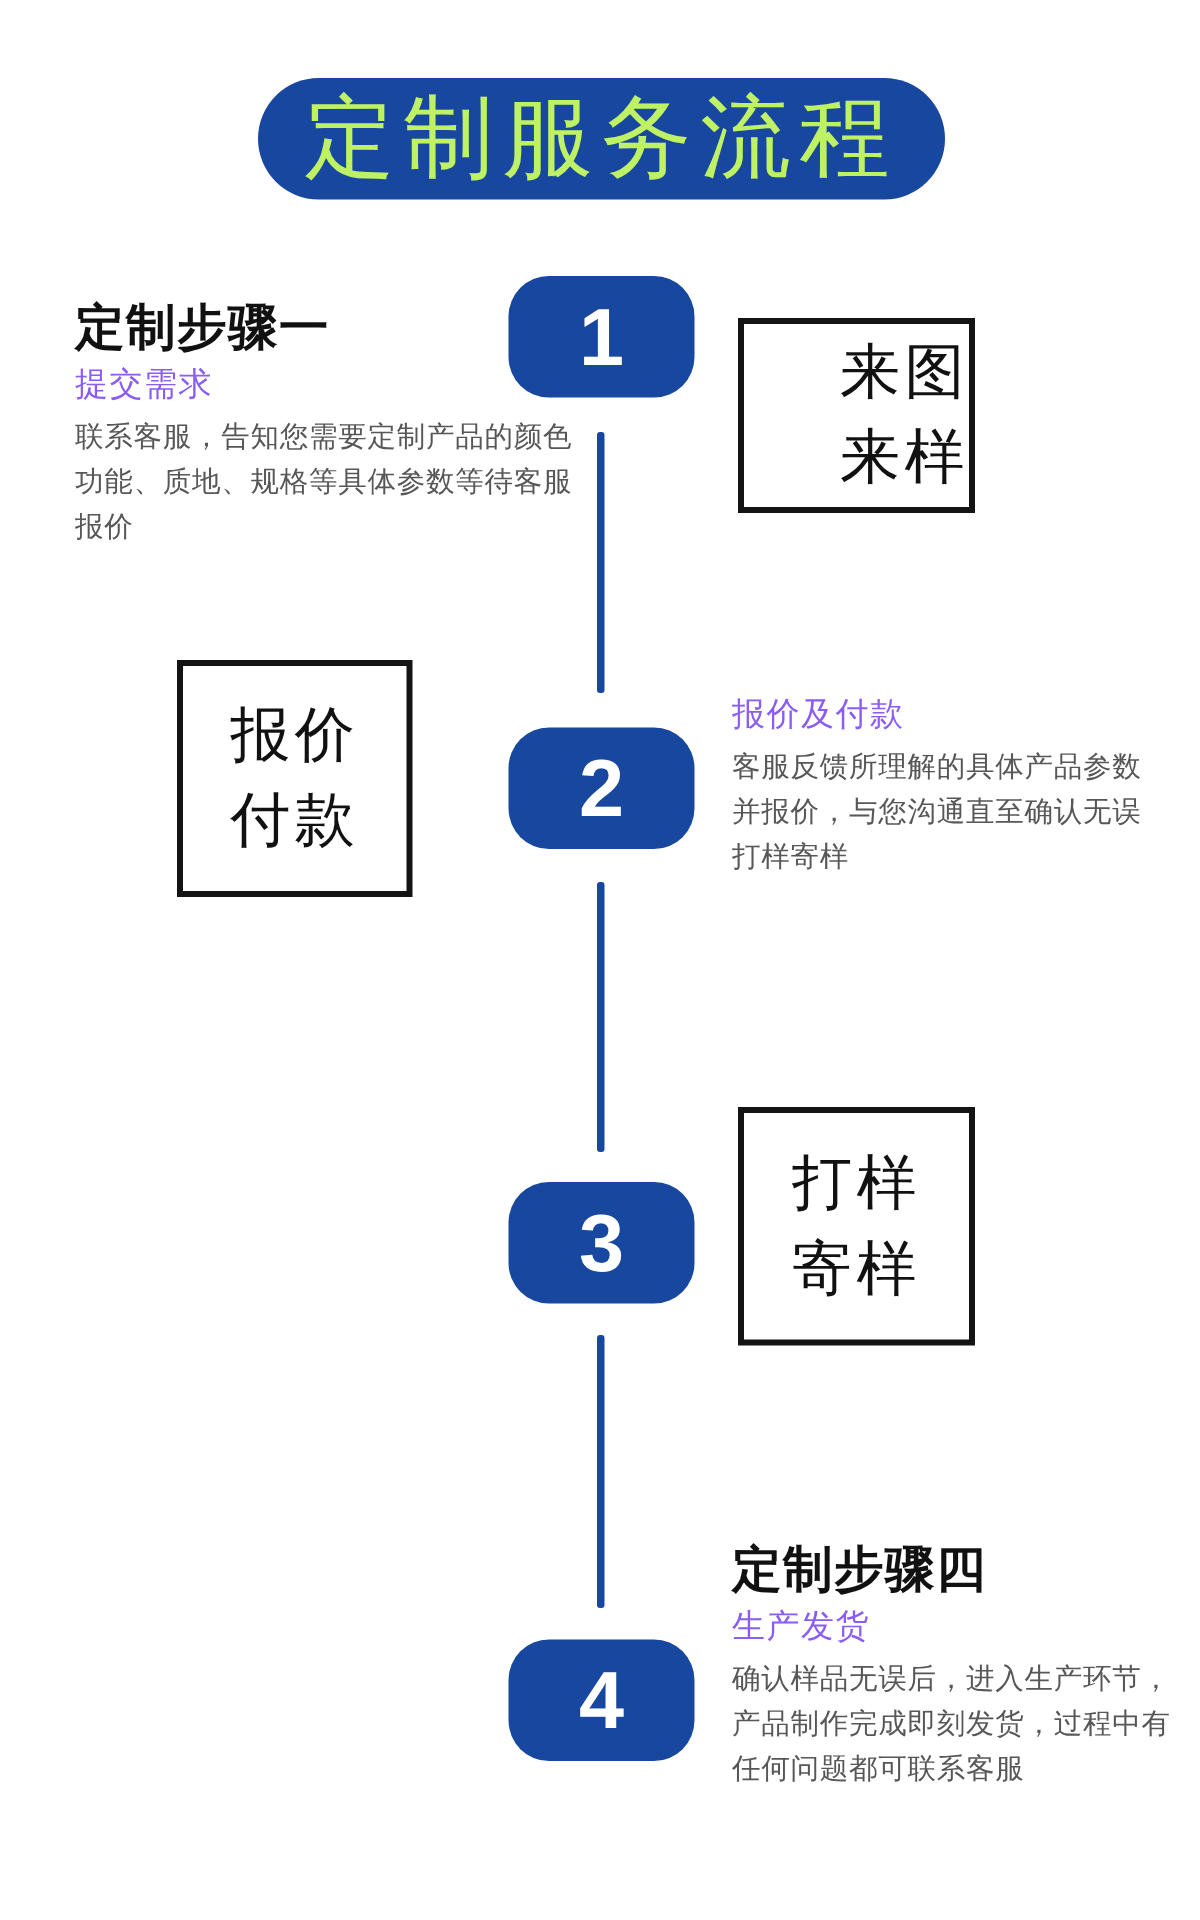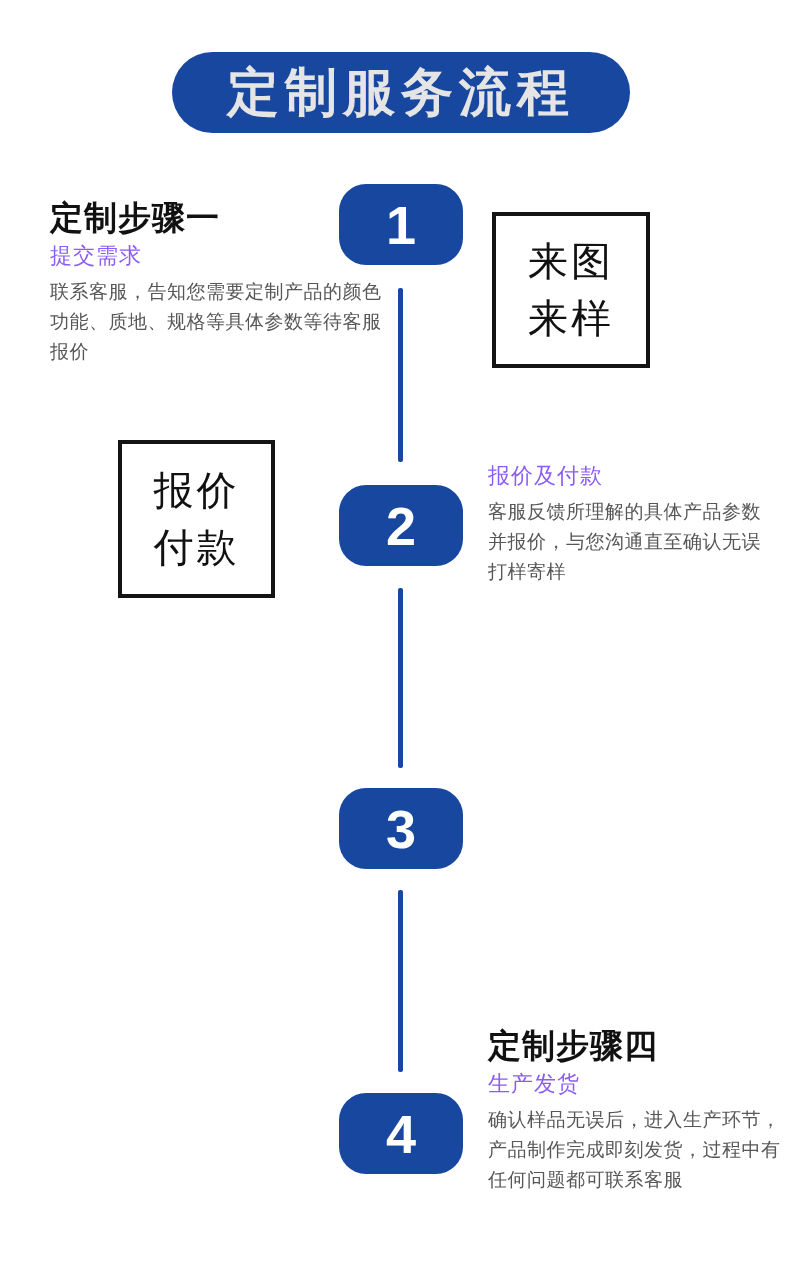--- a/index.html
+++ b/index.html
@@ -19,21 +19,21 @@
   }
   
   .title-pill{
     position:absolute;left:172px;top:52px;
     width:458px;height:81px;
     background:var(--accent);
     border-radius:41px;
     display:flex;align-items:center;justify-content:center;
   }
   .title-pill span{
-    color:#e5e5e5;font-size:52px;font-weight:700;letter-spacing:6px;
+    color:#bef264;font-size:60px;font-weight:400;letter-spacing:6px;
   }
   
   .badge{
     position:absolute;left:339px;width:124px;height:81px;
     background:var(--accent);border-radius:27px;
     display:flex;align-items:center;justify-content:center;
   }
   .badge span{color:#ffffff;font-size:54px;font-weight:700;line-height:1;}
   .b1{top:184px;} .b2{top:485px;} .b3{top:788px;} .b4{top:1093px;}
   
@@ -46,21 +46,21 @@
   .l3{top:890px;height:182px;}
   
   .box{
     position:absolute;border:4px solid var(--box-border);background:#ffffff;
     display:flex;align-items:center;justify-content:center;text-align:center;
   }
   .box span{
     white-space:pre-line;font-size:40px;font-weight:500;color:#111;
     line-height:57px;letter-spacing:3px;
   }
-  .box1{left:492px;top:212px;width:158px;height:156px;}
+  .box1{left:492px;top:212px;width:158px;height:130px;justify-content:flex-end;}
   .box2{left:118px;top:440px;width:157px;height:158px;}
   .box3{left:492px;top:738px;width:158px;height:159px;}
   .box4{left:118px;top:966px;width:157px;height:157px;}
   
   .step-text{position:absolute;}
   .step-text h2{
     font-size:33px;font-weight:700;color:var(--heading);
     letter-spacing:1px;line-height:40px;
   }
   .step-text h3{
@@ -118,20 +118,24 @@
     <span>报价
 付款</span>
   </div>
   <div class="step-text st2">
     <h3>报价及付款</h3>
     <p>客服反馈所理解的具体产品参数
 并报价，与您沟通直至确认无误
 打样寄样</p>
   </div>
 
+  <div class="box box3">
+    <span>打样
+寄样</span>
+  </div>
 
   <div class="step-text st4">
     <h2>定制步骤四</h2>
     <h3>生产发货</h3>
     <p>确认样品无误后，进入生产环节，
 产品制作完成即刻发货，过程中有
 任何问题都可联系客服</p>
   </div>
 
 </div>

